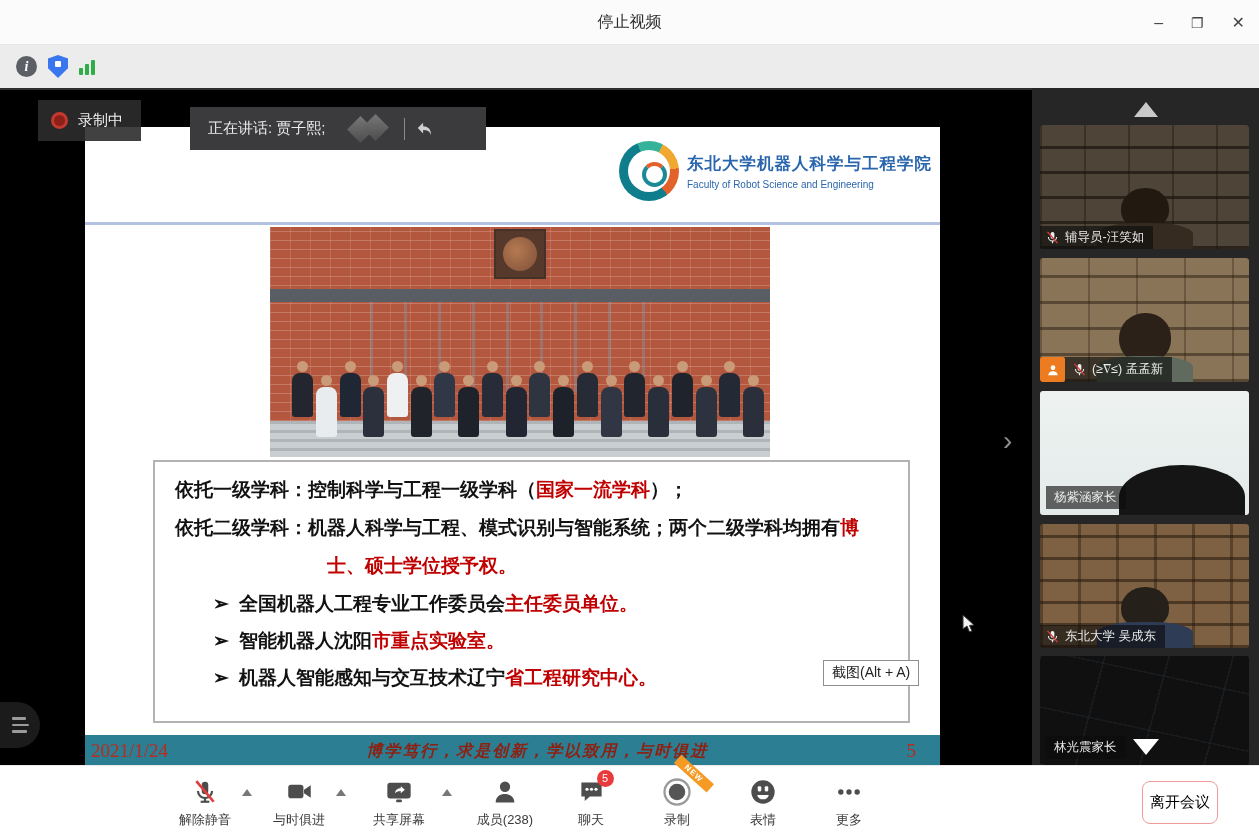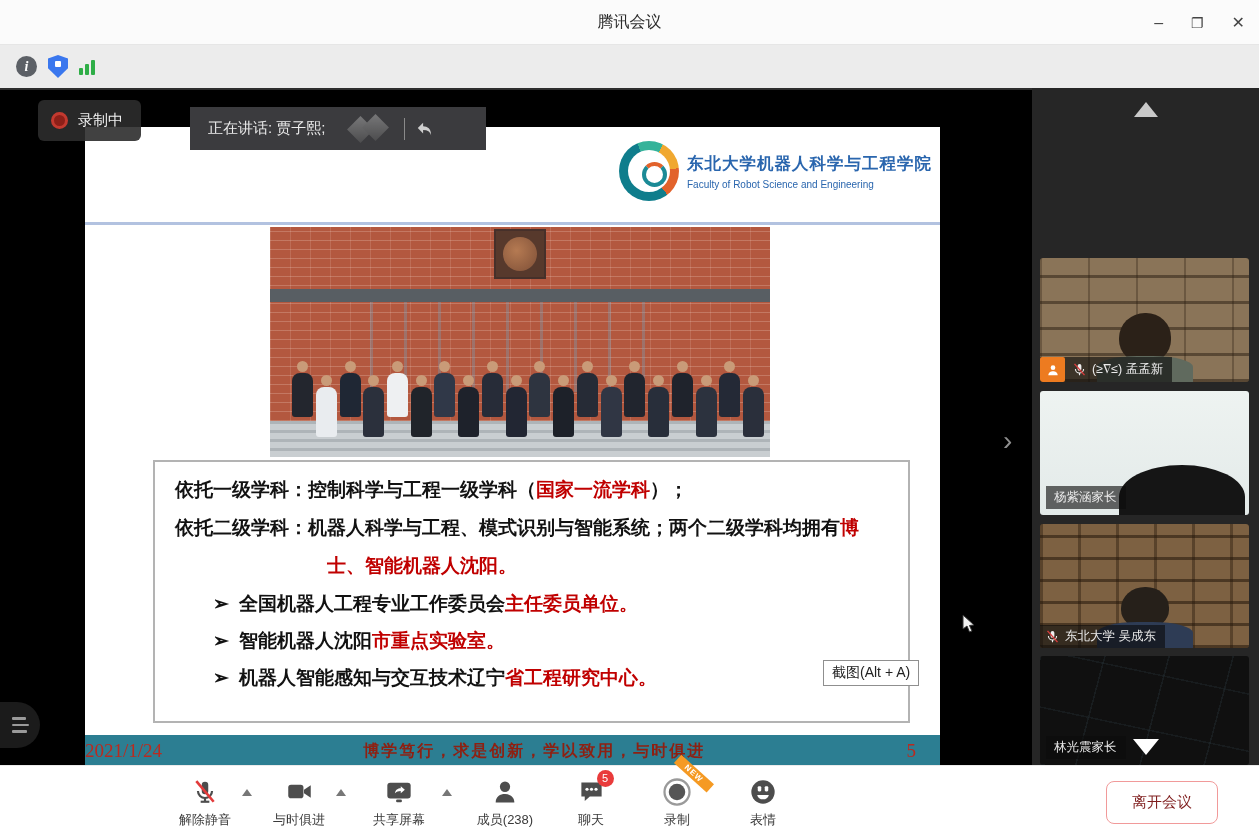--- a/index.html
+++ b/index.html
@@ -65,26 +65,26 @@
   
   .textbox { position:absolute; left:68px; top:333px; width:757px; height:263px; border:2px solid #b3b3b3; padding:15px 20px; font-weight:bold; color:#121212; }
   .tb-line { font-size:19px; line-height:25px; margin-bottom:13px; }
   .tb-indent { padding-left:152px; }
   .tb-bullet { font-size:19px; line-height:25px; margin-bottom:12px; padding-left:38px; }
   .tb-marker { margin-right:10px; }
   .red { color:#c00000; }
 
   
   .slide-footer { position:absolute; left:0; bottom:0; width:100%; height:32px; background:#2c7e92; display:flex; align-items:center; }
-  .f-date { margin-left:0; color:#bb2a1f; font-family:"Liberation Serif",serif; font-size:19px; }
-  .f-motto { flex:1; text-align:center; color:#8e2012; font-family:"DejaVu Serif",serif; font-weight:bold; font-size:16px; letter-spacing:2px; }
+  .f-date { margin-left:6px; color:#bb2a1f; font-family:"Liberation Serif",serif; font-size:19px; }
+  .f-motto { flex:1; text-align:center; color:#8e2012; font-family:"DejaVu Serif",serif; font-style:italic; font-weight:bold; font-size:16px; letter-spacing:2px; }
   .f-page { margin-right:24px; color:#bb2a1f; font-family:"Liberation Serif",serif; font-size:19px; }
 
   
-  .record-pill { position:absolute; left:38px; top:10px; height:41px; background:rgba(44,44,44,.9); border-radius:6px; display:flex; align-items:center; gap:10px; padding:0 18px 0 13px; color:#efefef; font-size:15px; z-index:5; }
+  .record-pill { position:absolute; left:38px; top:10px; height:41px; background:rgba(44,44,44,.9); border-radius:0; display:flex; align-items:center; gap:10px; padding:0 18px 0 13px; color:#efefef; font-size:15px; z-index:5; }
   .record-dot { width:17px; height:17px; border-radius:50%; border:3px solid #c2392f; background:#8c1f18; }
   .speaking-bar { position:absolute; left:190px; top:17px; width:296px; height:43px; background:#3b3b3e; display:flex; align-items:center; color:#ececec; font-size:15px; padding:0 14px 0 18px; z-index:5; }
   .sb-logo { position:relative; width:46px; height:26px; margin-left:22px; opacity:.55; }
   .sb-logo i { position:absolute; width:19px; height:19px; background:linear-gradient(135deg,#a9a9a9,#5c5c5c); transform:rotate(45deg); }
   .sb-logo i:nth-child(1){ left:3px; top:4px; } .sb-logo i:nth-child(2){ left:18px; top:2px; }
   .sb-sep { width:1px; height:22px; background:#8a8a8a; margin:0 10px; }
   .list-pill { position:absolute; left:0; top:612px; width:40px; height:46px; background:#1b1b1b; border-radius:0 23px 23px 0; display:flex; align-items:center; justify-content:center; z-index:5; }
   .list-glyph { display:flex; flex-direction:column; gap:4px; }
   .list-glyph i { display:block; height:2.5px; border-radius:1px; background:#9a9a9a; }
   .list-glyph i:nth-child(1){ width:14px; } .list-glyph i:nth-child(2){ width:17px; } .list-glyph i:nth-child(3){ width:15px; }
@@ -121,27 +121,27 @@
 
   
   .bottombar { position:absolute; left:0; top:765px; width:1259px; height:74px; background:#fff; border-top:1px solid #ebebeb; }
   .tools { position:absolute; left:168px; top:0; height:74px; display:flex; align-items:center; }
   .tool { display:flex; flex-direction:column; align-items:center; gap:5px; color:#3a3a3a; font-size:13px; position:relative; }
   .tool .ic { height:28px; display:flex; align-items:center; justify-content:center; position:relative; }
   .w70{width:74px;} .w78{width:86px;} .w64{width:86px;}
   .tool-caret { width:0; height:0; border-left:5px solid transparent; border-right:5px solid transparent; border-bottom:7px solid #777; margin:0 10px 22px 0; }
   .badge { position:absolute; top:-8px; right:-9px; width:17px; height:17px; background:#e93b3b; color:#fff; border-radius:50%; font-size:11px; display:flex; align-items:center; justify-content:center; }
   .ribbon { position:absolute; top:-10px; right:-24px; background:#f59a23; color:#fff; font-size:8px; font-weight:bold; padding:1px 11px; transform:rotate(42deg); letter-spacing:1px; }
-  .leave-btn { position:absolute; right:41px; top:15px; width:112px; height:43px; background:#fff; border:1px solid #f19a9a; border-radius:8px; color:#7f1d1d; font-size:15px; display:flex; align-items:center; justify-content:center; }
+  .leave-btn { position:absolute; right:41px; top:15px; width:76px; height:43px; background:#fff; border:1px solid #f19a9a; border-radius:8px; color:#000000; font-size:15px; display:flex; align-items:center; justify-content:center; }
 </style>
 </head>
 <body>
 
 <div class="titlebar">
-  <div class="win-title">腾讯会议</div>
+  <div class="win-title">停止视频</div>
   <div class="win-controls">
     <span>–</span>
     <span class="wc-max">❐</span>
     <span>✕</span>
   </div>
 </div>
 
 <div class="topbar">
   <div class="topbar-left">
     <div class="info-icon">i</div>
@@ -251,21 +251,21 @@
           <div class="pp" style="left: 97.45%; bottom: 12px; height: 62px;">
             <i class="pp-h"></i>
             <i class="pp-b" style="background: rgb(42, 47, 59);"></i>
           </div>
         </div>
     </div>
 
     <div class="textbox">
       <div class="tb-line"><span>依托一级学科：控制科学与工程一级学科（</span><span class="red">国家一流学科</span><span>）；</span></div>
       <div class="tb-line"><span>依托二级学科：机器人科学与工程、模式识别与智能系统；两个二级学科均拥有</span><span class="red">博</span></div>
-      <div class="tb-line tb-indent"><span class="red">士、智能机器人沈阳。</span></div>
+      <div class="tb-line tb-indent"><span class="red">士、硕士学位授予权。</span></div>
       <div class="tb-bullet"><span class="tb-marker">➢</span><span>全国机器人工程专业工作委员会</span><span class="red">主任委员单位。</span></div>
       <div class="tb-bullet"><span class="tb-marker">➢</span><span>智能机器人沈阳</span><span class="red">市重点实验室。</span></div>
       <div class="tb-bullet"><span class="tb-marker">➢</span><span>机器人智能感知与交互技术辽宁</span><span class="red">省工程研究中心。</span></div>
     </div>
 
     <div class="slide-footer">
       <span class="f-date">2021/1/24</span>
       <span class="f-motto">博学笃行，求是创新，学以致用，与时俱进</span>
       <span class="f-page">5</span>
     </div>
@@ -301,20 +301,37 @@
   <div class="tooltip">截图(Alt + A)</div>
 
   <svg class="cursor" width="16" height="20" viewBox="0 0 16 20">
     <path d="M2 1 L2 15 L6 12 L8.5 18 L11 17 L8.5 11.5 L13 11 Z" fill="#f2f2f2" stroke="#333" stroke-width="1"></path>
   </svg>
 </div>
 
 <div class="sidebar">
   <div class="scroll-up"></div>
 
+  <div class="tile t1">
+    <div class="scene-shelf-dim">
+      <div class="t-person">
+          <div class="t-head" style="background:#221a11;"></div>
+          <div class="t-body" style="background:#352b20;"></div>
+        </div>
+    </div>
+    <div class="name-strip">
+      <svg width="15" height="15" viewBox="0 0 24 24">
+          <rect x="9" y="3" width="6" height="11" rx="3" fill="#eee"></rect>
+          <path d="M5.5 11a6.5 6.5 0 0 0 13 0" fill="none" stroke="#eee" stroke-width="1.8"></path>
+          <line x1="12" y1="17.5" x2="12" y2="21" stroke="#eee" stroke-width="1.8"></line>
+          <line x1="4" y1="3" x2="20" y2="21" stroke="#d43c3c" stroke-width="2.4"></line>
+        </svg>
+      <span>辅导员-汪笑如</span>
+    </div>
+  </div>
 
   <div class="tile t2">
     <div class="scene-shelf-bright">
       <div class="t-person">
           <div class="t-head" style="background:#2b2118; width:52px; height:50px;"></div>
           <div class="t-body" style="background:#606a5e;"></div>
         </div>
     </div>
     <div class="name-strip">
       <span class="host-badge">
@@ -450,17 +467,27 @@
         <svg width="28" height="28" viewBox="0 0 24 24">
             <circle cx="12" cy="12" r="10" fill="#4d4d4d"></circle>
             <rect x="7.5" y="7" width="3" height="4.5" rx="1" fill="#fff"></rect>
             <rect x="13.5" y="7" width="3" height="4.5" rx="1" fill="#fff"></rect>
             <path d="M7 14.5 a5.2 5.2 0 0 0 10 0 z" fill="#fff"></path>
           </svg>
       </span>
       <span>表情</span>
     </div>
 
+    <div class="tool w64">
+      <span class="ic">
+        <svg width="28" height="28" viewBox="0 0 24 24">
+            <circle cx="5" cy="12" r="2.3" fill="#4d4d4d"></circle>
+            <circle cx="12" cy="12" r="2.3" fill="#4d4d4d"></circle>
+            <circle cx="19" cy="12" r="2.3" fill="#4d4d4d"></circle>
+          </svg>
+      </span>
+      <span>更多</span>
+    </div>
 
   </div>
 
   <div class="leave-btn">离开会议</div>
 </div>
 
 </body></html>

